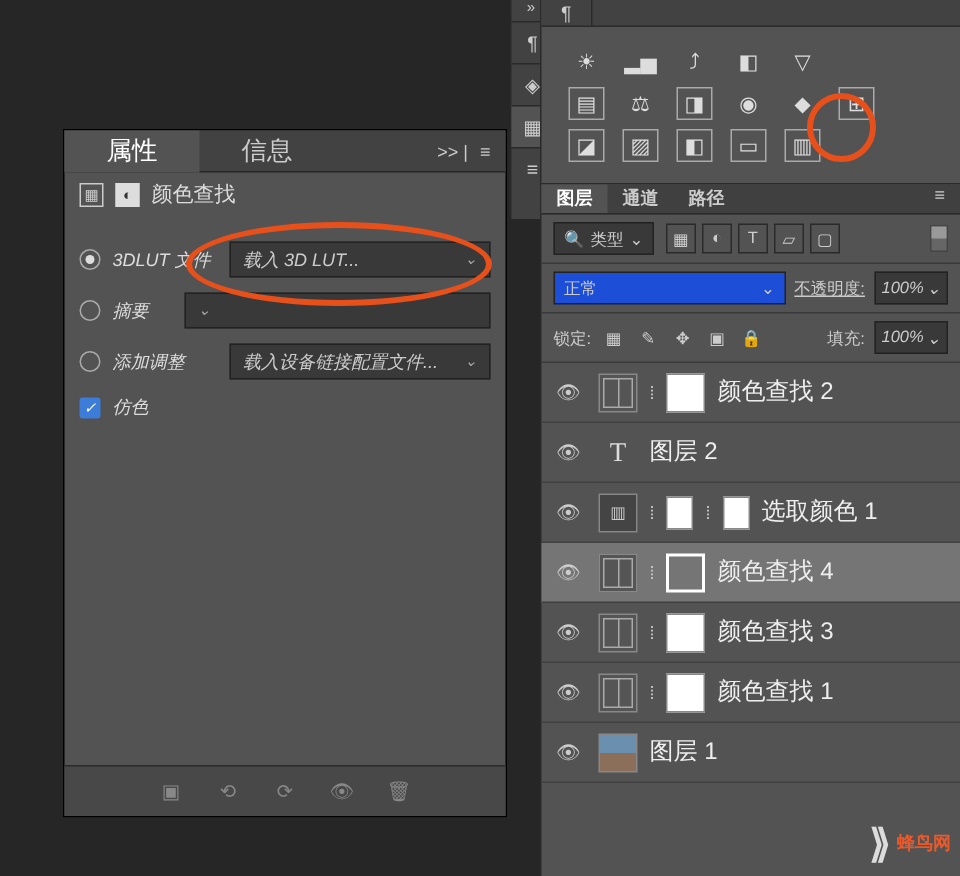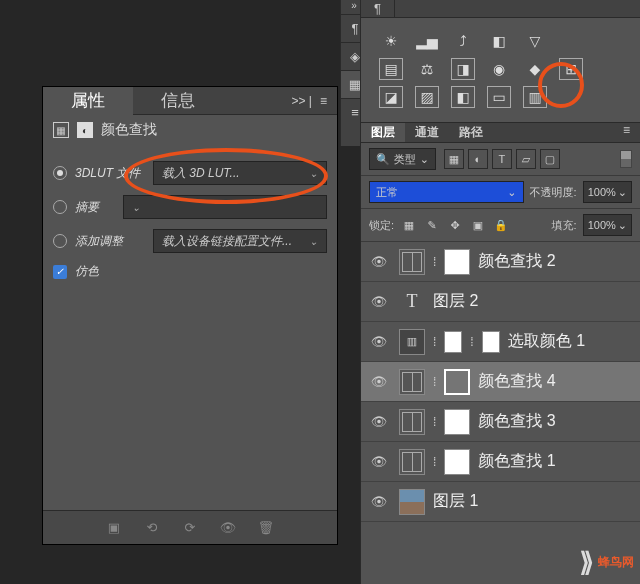--- a/index.html
+++ b/index.html
@@ -42,22 +42,22 @@
 .layers-tab.active { background: #535353; color: #fff; }
 .layers-header .menu { margin-left: auto; padding: 0 10px; color: #ccc; font-size: 12px; }
 .filter-row { display: flex; align-items: center; gap: 8px; padding: 5px 8px; border-bottom: 1px solid #3a3a3a; }
 .filter-dd { background: #393939; border: 1px solid #222; height: 22px; padding: 0 6px; color: #ccc; font-size: 11px; display: flex; align-items: center; gap: 4px; cursor: pointer; }
 .filter-icos { display: flex; gap: 4px; }
 .filter-ico { width: 20px; height: 20px; border: 1px solid #2a2a2a; display: flex; align-items: center; justify-content: center; color: #ccc; font-size: 11px; cursor: pointer; }
 .switch { margin-left: auto; width: 12px; height: 18px; background: #666; border: 1px solid #444; position: relative; cursor: pointer; }
 .switch::after { content: ""; position: absolute; top: 0; left: 0; right: 0; height: 8px; background: #999; }
 .blend-row { display: flex; align-items: center; padding: 5px 8px; gap: 6px; border-bottom: 1px solid #3a3a3a; font-size: 11px; color: #ccc; }
 .blend-dd { flex: 1.3; background: #1d4ed8; border: 1px solid #222; height: 22px; display: flex; align-items: center; padding: 0 6px; justify-content: space-between; cursor: pointer; }
-.opa-label { white-space: nowrap; }
-.opa-val { background: #393939; border: 1px solid #222; height: 22px; padding: 0 4px; display: flex; align-items: center; gap: 2px; cursor: pointer; }
+.opa-label { white-space: nowrap; text-decoration: underline; }
+.opa-val { background: #393939; border: 1px solid #222; height: 22px; padding: 0 4px; display: flex; align-items: center; gap: 2px; cursor: pointer; font-style: italic; }
 .lock-row { display: flex; align-items: center; padding: 5px 8px; gap: 6px; border-bottom: 1px solid #3a3a3a; font-size: 11px; color: #ccc; }
 .lock-icos { display: flex; gap: 5px; }
 .lock-ico { width: 18px; height: 18px; display: flex; align-items: center; justify-content: center; color: #ccc; font-size: 11px; cursor: pointer; }
 
 .layers-list { }
 .layer { display: flex; align-items: center; height: 40px; border-bottom: 1px solid #414141; padding: 0 6px; gap: 8px; cursor: pointer; }
 .layer.selected { background: #757575; }
 .eye { width: 24px; text-align: center; color: #ccc; font-size: 13px; cursor: pointer; }
 .thumb { width: 26px; height: 26px; border: 1px solid #888; background: #555; display: flex; align-items: center; justify-content: center; color: #ccc; font-size: 11px; position: relative; }
 .thumb.grid::before { content: ""; position: absolute; inset: 2px; border: 1px solid #aaa; }

